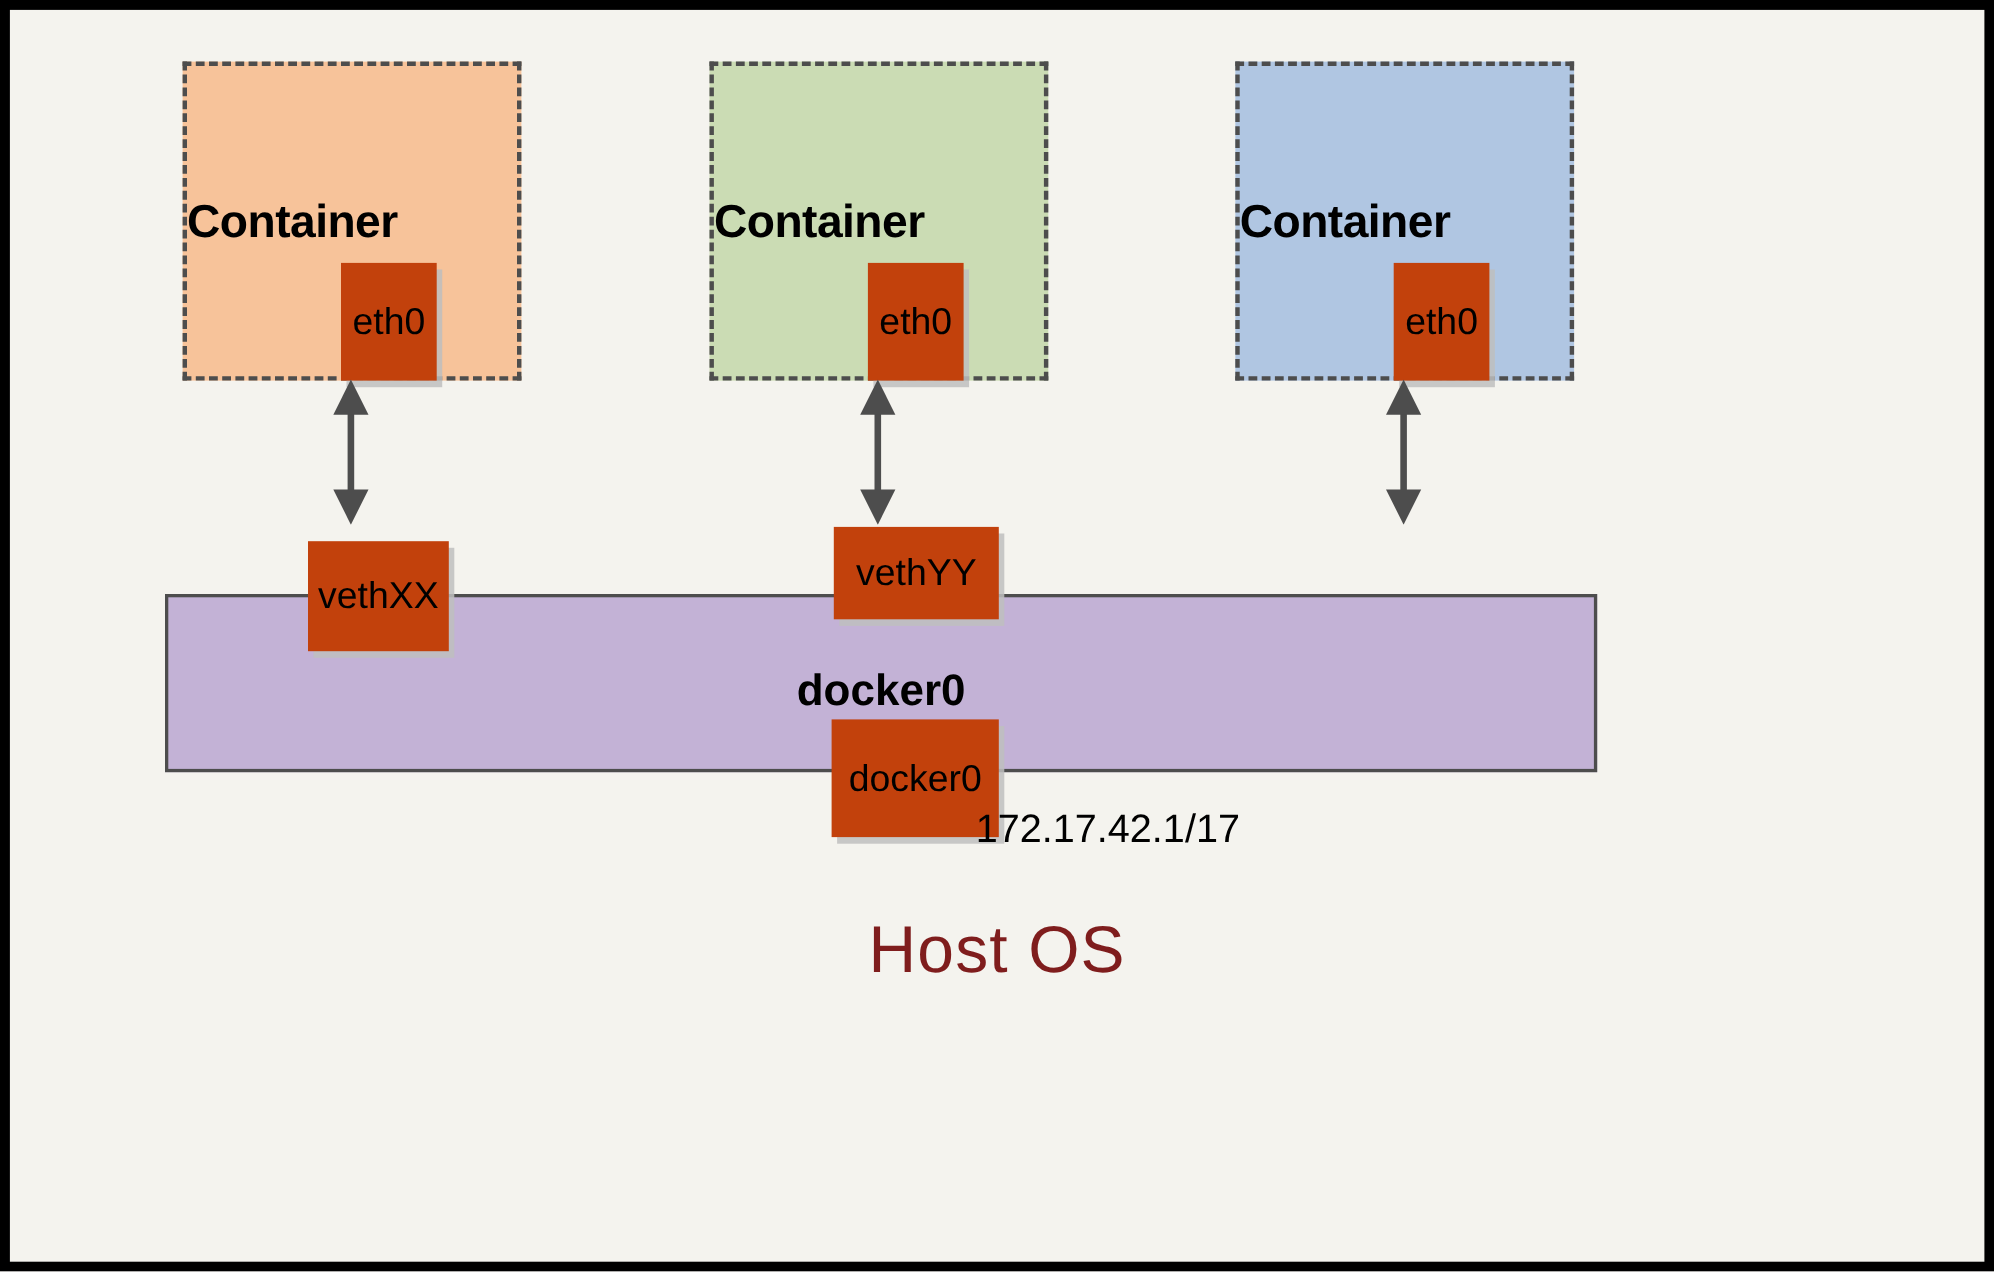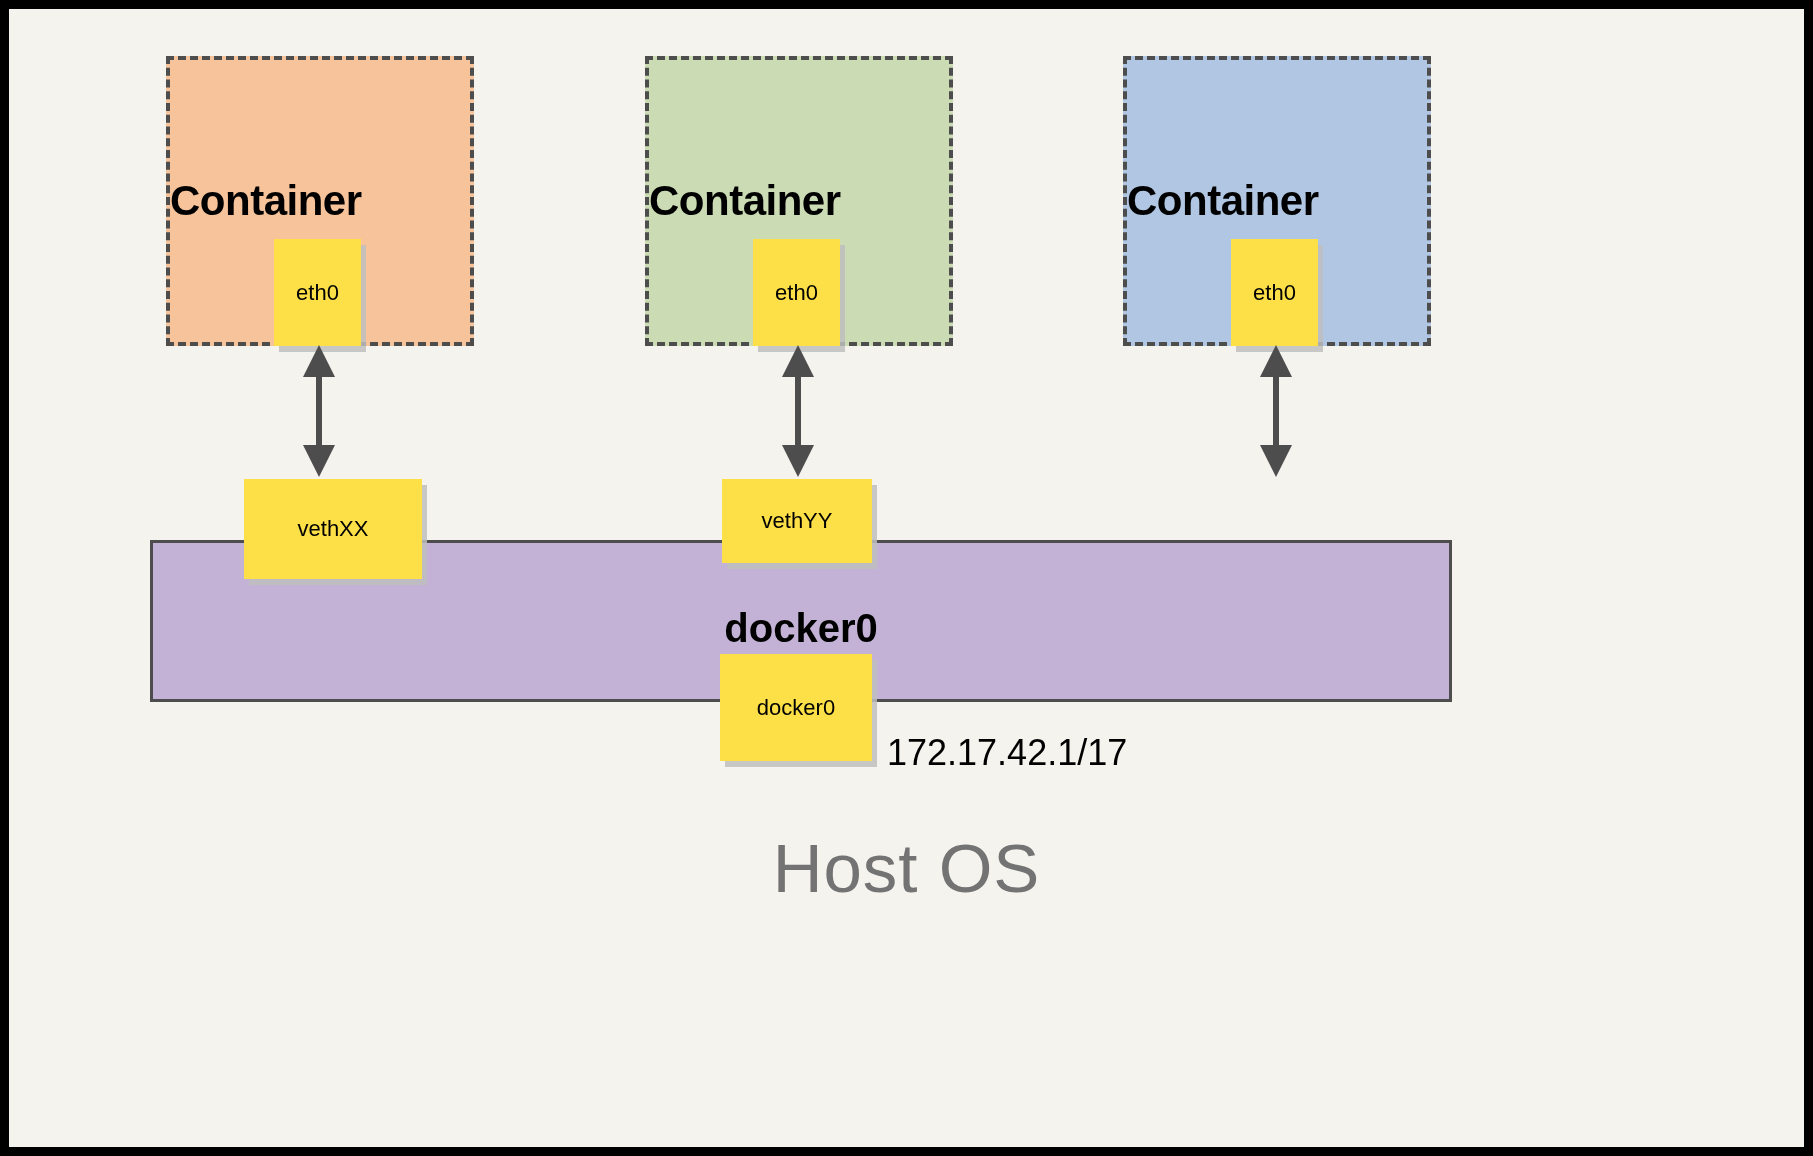--- a/index.html
+++ b/index.html
@@ -39,30 +39,31 @@
     line-height: 1;
   }
 
   .c-orange { background: #f7c39a; }
   .c-green  { background: #cbdcb4; }
   .c-blue   { background: #b0c6e2; }
 
   
   .note {
     position: absolute;
-    background: #fde047;
+    background: #c2410c;
     box-sizing: border-box;
     box-shadow: 5px 6px 0 0 rgba(190,190,190,0.85);
     display: flex;
     align-items: center;
     justify-content: center;
     color: #000000;
-    font-size: 22px;
+    font-size: 34px;
     line-height: 1;
     white-space: nowrap;
+    margin-left: 36px;
   }
 
   
   #docker0-bar {
     position: absolute;
     background: #c3b2d6;
     border: 3px solid #4d4d4d;
     box-sizing: border-box;
   }
   #docker0-bar-label {
@@ -87,23 +88,23 @@
     font-size: 36px;
     color: #000000;
     white-space: nowrap;
     line-height: 1;
   }
   #host-os-label {
     position: absolute;
     left: 0;
     right: 0;
     text-align: center;
-    font-size: 69px;
+    font-size: 60px;
     font-weight: normal;
-    color: #737373;
+    color: #7f1d1d;
     letter-spacing: 1px;
     line-height: 1;
   }
 </style>
 </head>
 <body>
 
 <div id="canvas">
 
   <div class="container-box c-orange" style="left:157px; top:47px; width:308px; height:290px;">
@@ -136,21 +137,21 @@
   <svg class="arrow" style="left:1245px; top:336px;" width="44" height="132" viewBox="0 0 44 132">
     <line x1="22" y1="16" x2="22" y2="116" stroke="#4d4d4d" stroke-width="6"></line>
     <polygon points="22,0 38,32 6,32" fill="#4d4d4d"></polygon>
     <polygon points="22,132 38,100 6,100" fill="#4d4d4d"></polygon>
   </svg>
 
   <div id="docker0-bar" style="left:141px; top:531px; width:1302px; height:162px;">
     <div id="docker0-bar-label" style="top:65px;">docker0</div>
   </div>
 
-  <div class="note" style="left:235px; top:470px; width:178px; height:100px;">vethXX</div>
+  <div class="note" style="left:235px; top:483px; width:128px; height:100px;">vethXX</div>
 
   <div class="note" style="left:713px; top:470px; width:150px; height:84px;">vethYY</div>
 
 
   <div class="note" style="left:711px; top:645px; width:152px; height:107px;">docker0</div>
 
   <div id="ip-label" style="left:878px; top:726px;">172.17.42.1/17</div>
 
   <div id="host-os-label" style="top:825px;">Host OS</div>
 

